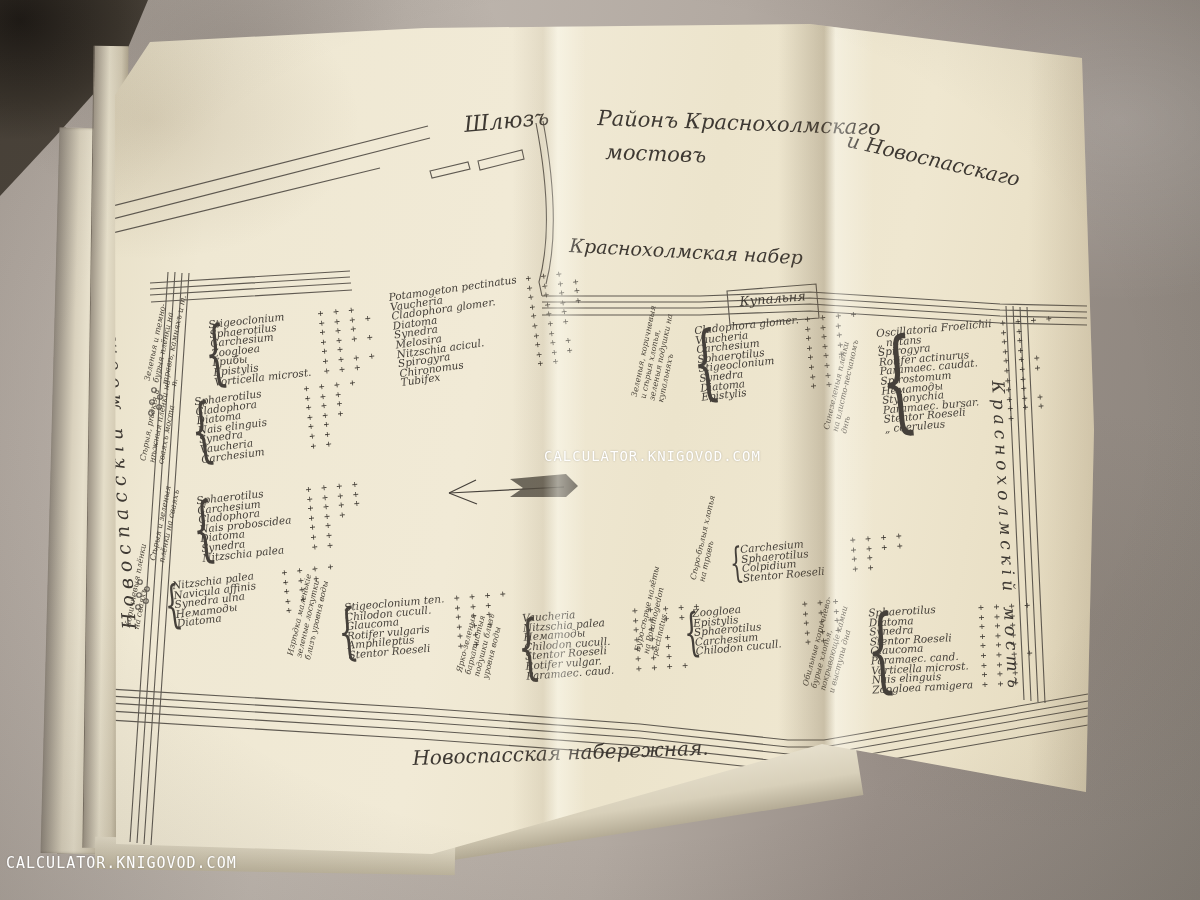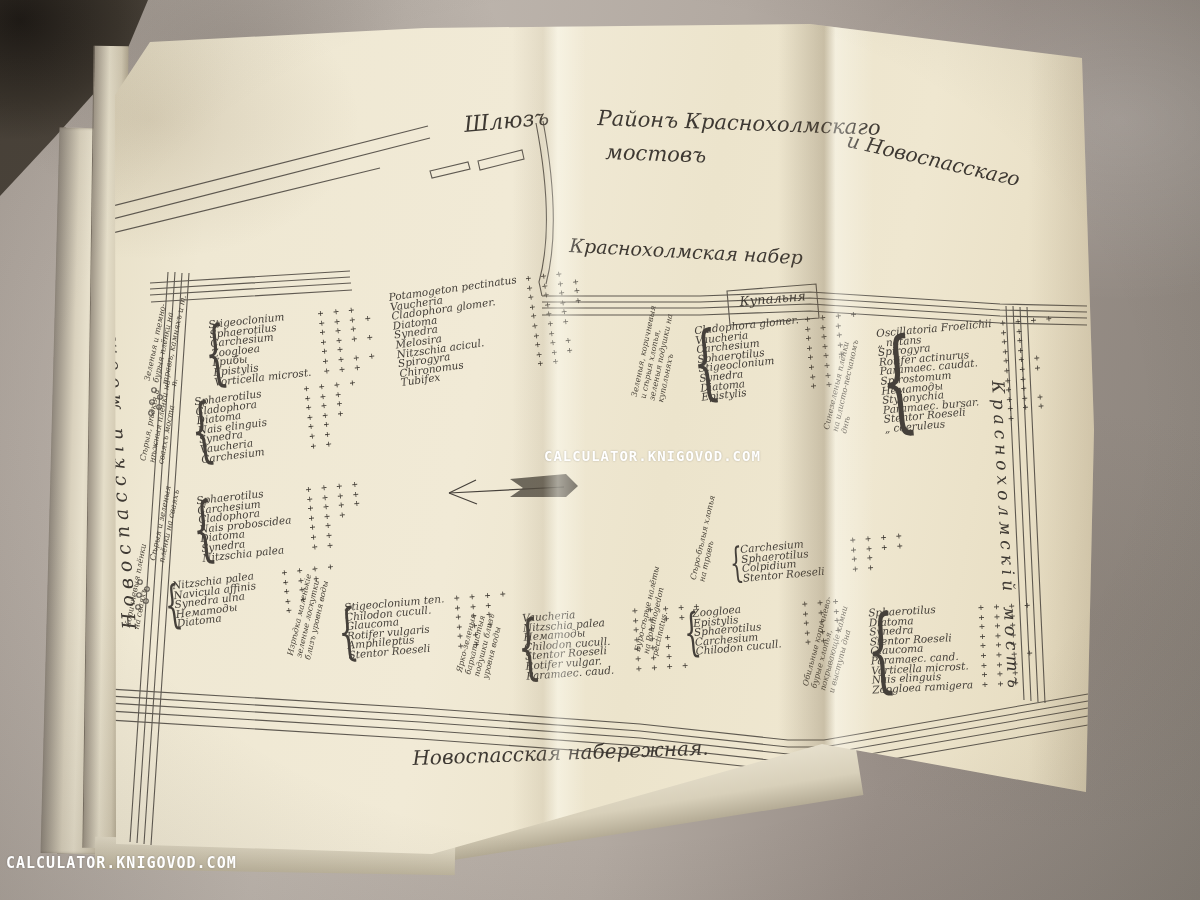--- a/index.html
+++ b/index.html
@@ -68,21 +68,21 @@
   .st-d{left:150px;top:500px;transform:rotate(-6deg);}
   .st-e{left:126px;top:586px;transform:rotate(-7deg);}
   .st-f{left:298px;top:606px;transform:rotate(-5deg);}
   .st-g{left:476px;top:616px;transform:rotate(-4deg);}
   .st-h{left:646px;top:612px;transform:rotate(-5deg);}
   .st-i{left:822px;top:610px;transform:rotate(-3deg);}
   .st-j{left:694px;top:548px;transform:rotate(-5deg);}
   .st-k{left:648px;top:330px;transform:rotate(-6deg);}
   .st-l{left:830px;top:332px;transform:rotate(-5deg);}
   .watermark{position:absolute;z-index:9;color:#ffffff;font-family:"DejaVu Sans Mono",monospace;
-    font-weight:bold;letter-spacing:1px;text-shadow:0 0 2px rgba(0,0,0,.25);}
+    font-weight:normal;letter-spacing:1px;text-shadow:0 0 2px rgba(0,0,0,.25);}
   .wm-center{left:544px;top:448px;font-size:14px;}
   .wm-bottom{left:6px;top:854px;font-size:15px;}
   .vignette{position:absolute;inset:0;z-index:5;pointer-events:none;
     background:radial-gradient(900px 700px at 600px 420px, rgba(0,0,0,0) 60%, rgba(40,34,28,.14));}
 </style>
 </head>
 <body>
 
 <div class="scene">
   <div class="dark-corner"></div>

